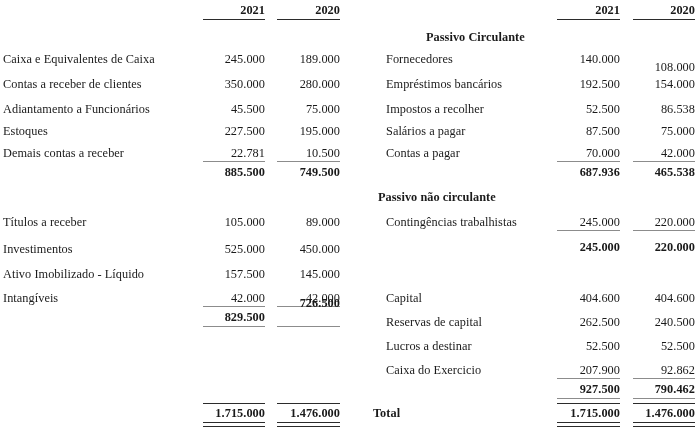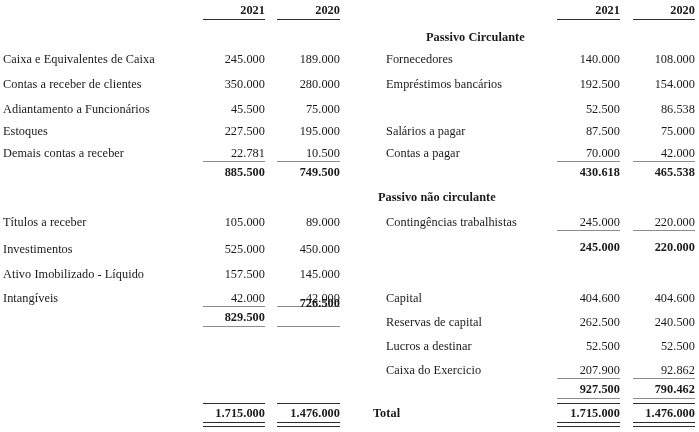--- a/index.html
+++ b/index.html
@@ -139,41 +139,42 @@
   <div class="cell num bold col-l1" style="top:406px;">1.715.000</div>
   <div class="cell num bold col-l2" style="top:406px;">1.476.000</div>
 
   <div class="rule-double" style="left:203px; width:62px; top:422px;"></div>
   <div class="rule-double" style="left:277px; width:63px; top:422px;"></div>
 
   <div class="cell sectionhead" style="left:426px; top:30px;">Passivo Circulante</div>
 
   <div class="cell label" style="left:386px; top:52px;">Fornecedores</div>
   <div class="cell num col-r1" style="top:52px;">140.000</div>
-  <div class="cell num col-r2" style="top:52px;text-align:right;">108.000</div>
+  <div class="cell num col-r2" style="top:60px;text-align:right;">108.000</div>
 
   <div class="cell label" style="left:386px; top:77px;">Empréstimos bancários</div>
   <div class="cell num col-r1" style="top:77px;">192.500</div>
   <div class="cell num col-r2" style="top:77px;">154.000</div>
 
+  <div class="cell label" style="left:386px; top:102px;">Impostos a recolher</div>
   <div class="cell num col-r1" style="top:102px;">52.500</div>
   <div class="cell num col-r2" style="top:102px;">86.538</div>
 
   <div class="cell label" style="left:386px; top:124px;">Salários a pagar</div>
   <div class="cell num col-r1" style="top:124px;">87.500</div>
   <div class="cell num col-r2" style="top:124px;">75.000</div>
 
   <div class="cell label" style="left:386px; top:146px;">Contas a pagar</div>
   <div class="cell num col-r1" style="top:146px;">70.000</div>
   <div class="cell num col-r2" style="top:146px;">42.000</div>
 
   <div class="rule" style="left:557px; width:63px; top:161px;"></div>
   <div class="rule" style="left:633px; width:62px; top:161px;"></div>
 
-  <div class="cell num bold col-r1" style="top:165px;">430.618</div>
+  <div class="cell num bold col-r1" style="top:165px;">687.936</div>
   <div class="cell num bold col-r2" style="top:165px;">465.538</div>
 
   <div class="cell sectionhead" style="left:378px; top:190px;">Passivo não circulante</div>
 
   <div class="cell label" style="left:386px; top:215px;">Contingências trabalhistas</div>
   <div class="cell num col-r1" style="top:215px;">245.000</div>
   <div class="cell num col-r2" style="top:215px;">220.000</div>
 
   <div class="rule" style="left:557px; width:63px; top:230px;"></div>
   <div class="rule" style="left:633px; width:62px; top:230px;"></div>

